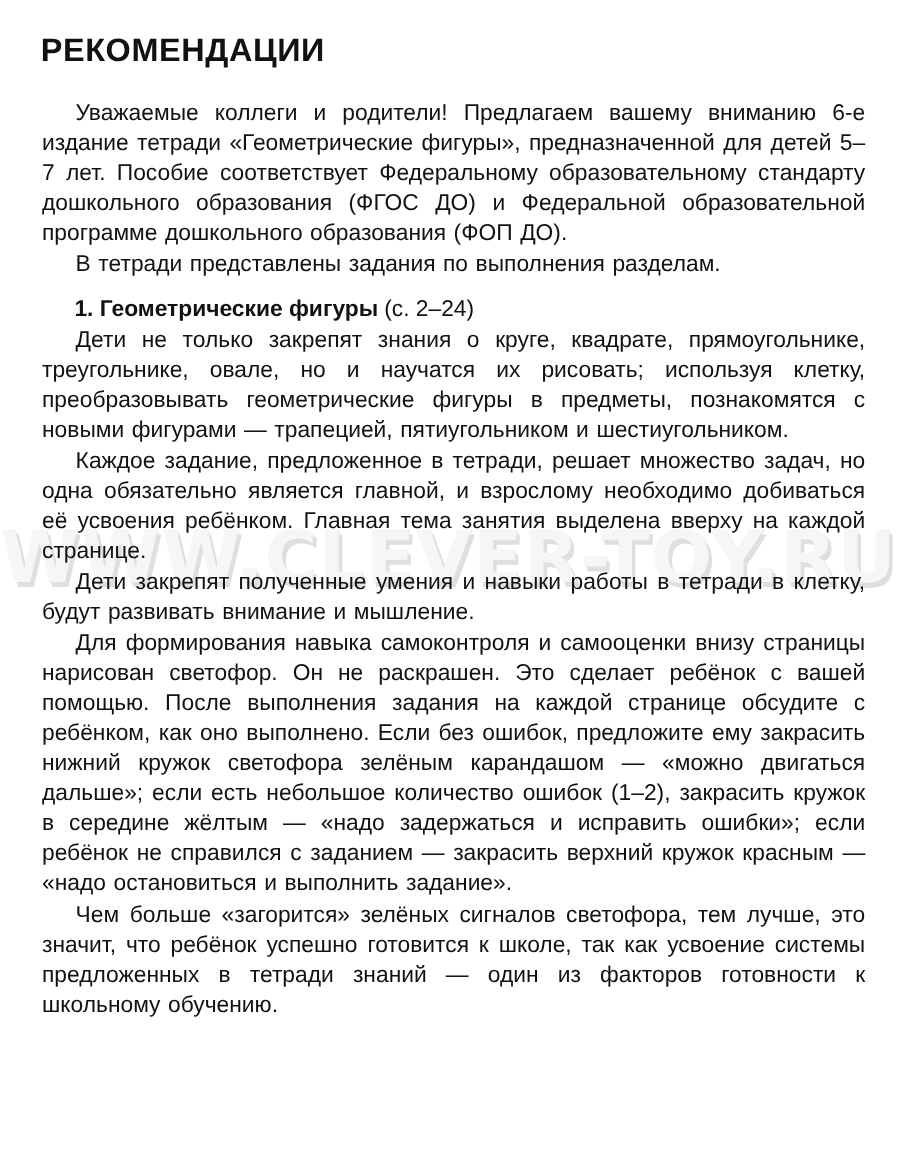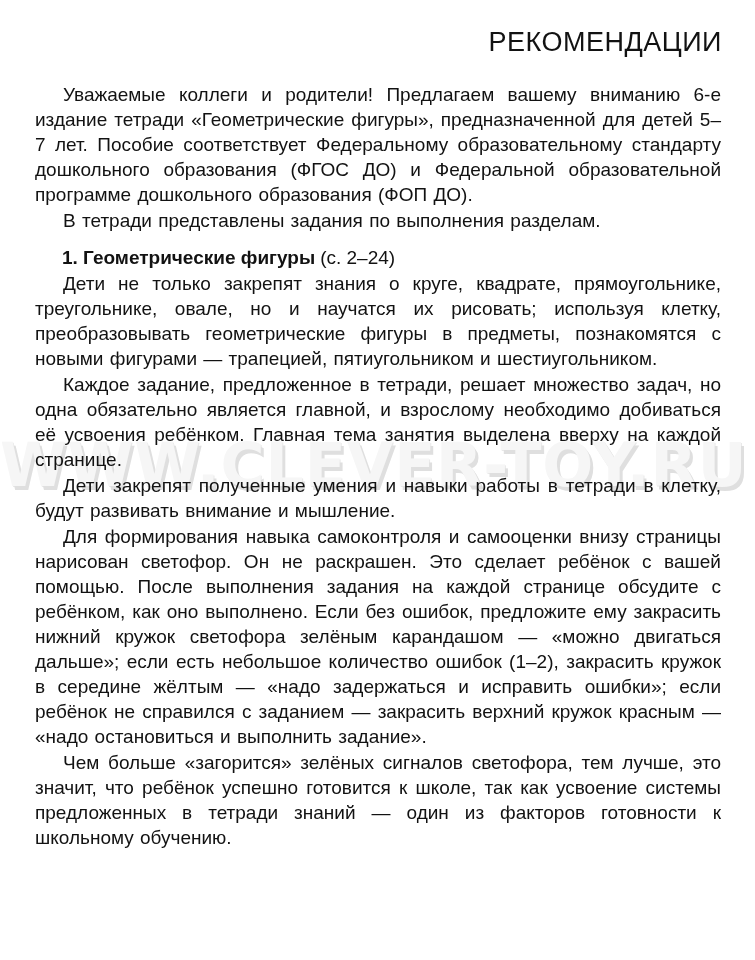--- a/index.html
+++ b/index.html
@@ -34,24 +34,24 @@
   }
   .content {
     position: absolute;
     z-index: 1;
     left: 34px;
     right: 33px;
     top: 0;
   }
   h1.doc-title {
     margin: 26px 0 0 0;
-    text-align: right;
+    text-align: left;
     font-size: 27px;
     line-height: 32px;
-    font-weight: normal;
+    font-weight: bold;
     letter-spacing: 0.5px;
   }
   p.body-par {
     margin: 1px;
     font-size: 19px;
     line-height: 25px;
     text-align: justify;
     text-indent: 28px;
     word-spacing: 1px;
   }

